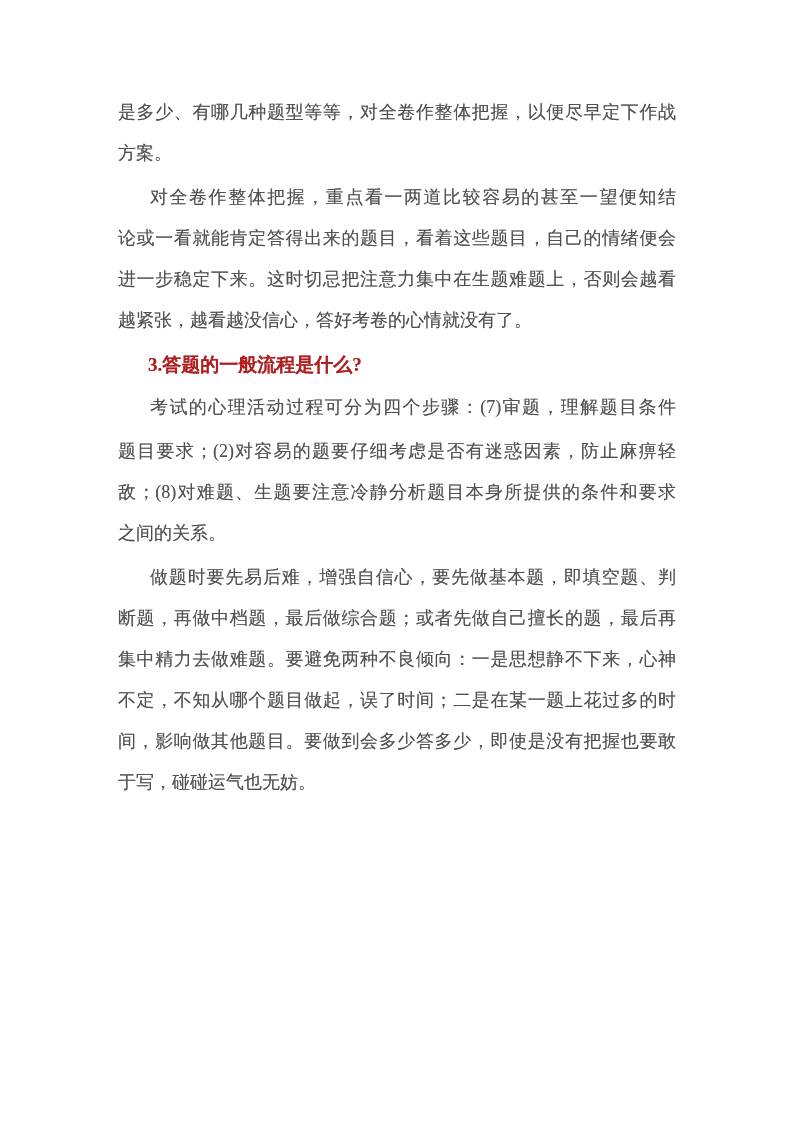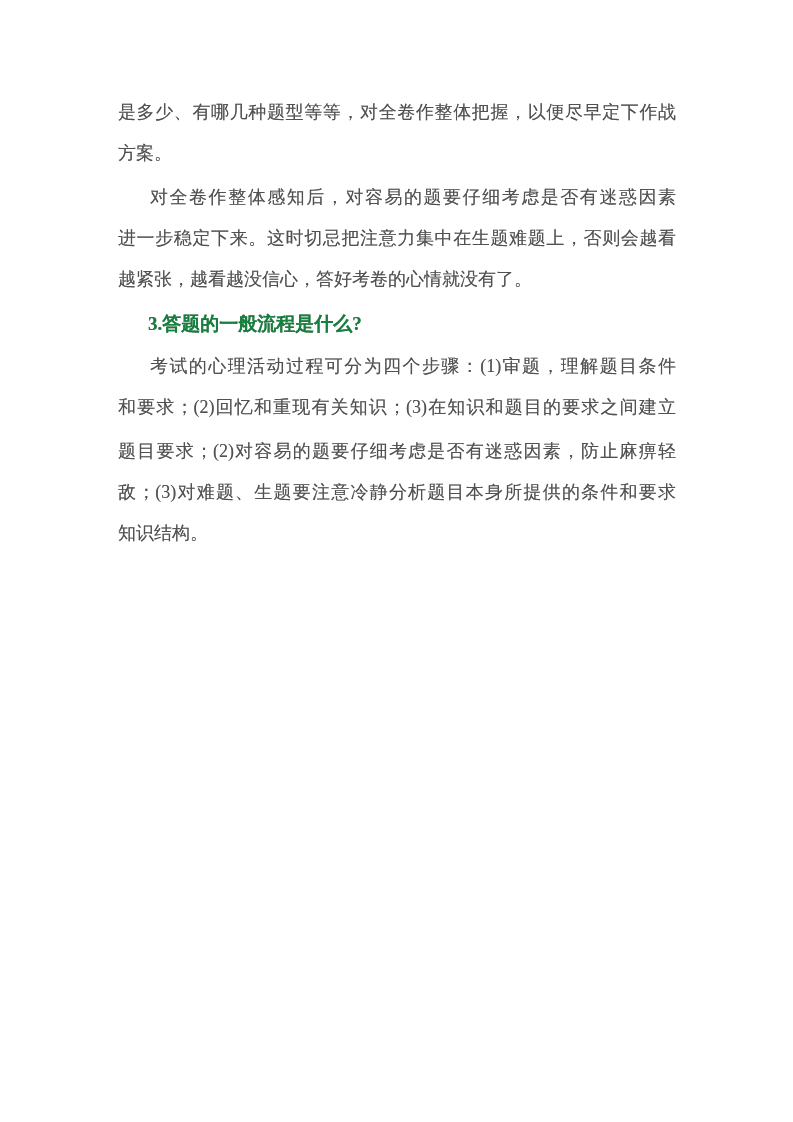--- a/index.html
+++ b/index.html
@@ -38,52 +38,60 @@
   .line.last {
     text-align-last: left;
   }
   .heading-block {
     margin: 1px 0 2px 0;
   }
   .heading {
     font-size: 19px;
     line-height: 41px;
     font-weight: bold;
-    color: #15803d;
+    color: #b91c1c;
     padding-left: 30px;
     text-align: left;
     text-align-last: left;
     text-shadow: 0 0 0.4px rgba(58,58,58,0.6);
   }
 </style>
 </head>
 <body>
 
 <div class="page">
 
   <div class="block">
     <div class="line">是多少、有哪几种题型等等，对全卷作整体把握，以便尽早定下作战</div>
     <div class="line last">方案。</div>
   </div>
 
   <div class="block">
-    <div class="line first">对全卷作整体感知后，对容易的题要仔细考虑是否有迷惑因素</div>
+    <div class="line first">对全卷作整体把握，重点看一两道比较容易的甚至一望便知结</div>
+    <div class="line">论或一看就能肯定答得出来的题目，看着这些题目，自己的情绪便会</div>
     <div class="line">进一步稳定下来。这时切忌把注意力集中在生题难题上，否则会越看</div>
     <div class="line last">越紧张，越看越没信心，答好考卷的心情就没有了。</div>
   </div>
 
   <div class="block heading-block">
     <div class="heading">3.答题的一般流程是什么?</div>
   </div>
 
   <div class="block">
-    <div class="line first">考试的心理活动过程可分为四个步骤：(1)审题，理解题目条件</div>
-    <div class="line">和要求；(2)回忆和重现有关知识；(3)在知识和题目的要求之间建立</div>
+    <div class="line first">考试的心理活动过程可分为四个步骤：(7)审题，理解题目条件</div>
   </div>
 
   <div class="block">
     <div class="line">题目要求；(2)对容易的题要仔细考虑是否有迷惑因素，防止麻痹轻</div>
-    <div class="line">敌；(3)对难题、生题要注意冷静分析题目本身所提供的条件和要求</div>
-    <div class="line last">知识结构。</div>
+    <div class="line">敌；(8)对难题、生题要注意冷静分析题目本身所提供的条件和要求</div>
+    <div class="line last">之间的关系。</div>
   </div>
 
+  <div class="block">
+    <div class="line first">做题时要先易后难，增强自信心，要先做基本题，即填空题、判</div>
+    <div class="line">断题，再做中档题，最后做综合题；或者先做自己擅长的题，最后再</div>
+    <div class="line">集中精力去做难题。要避免两种不良倾向：一是思想静不下来，心神</div>
+    <div class="line">不定，不知从哪个题目做起，误了时间；二是在某一题上花过多的时</div>
+    <div class="line">间，影响做其他题目。要做到会多少答多少，即使是没有把握也要敢</div>
+    <div class="line last">于写，碰碰运气也无妨。</div>
+  </div>
 
 </div>
 
 </body></html>

